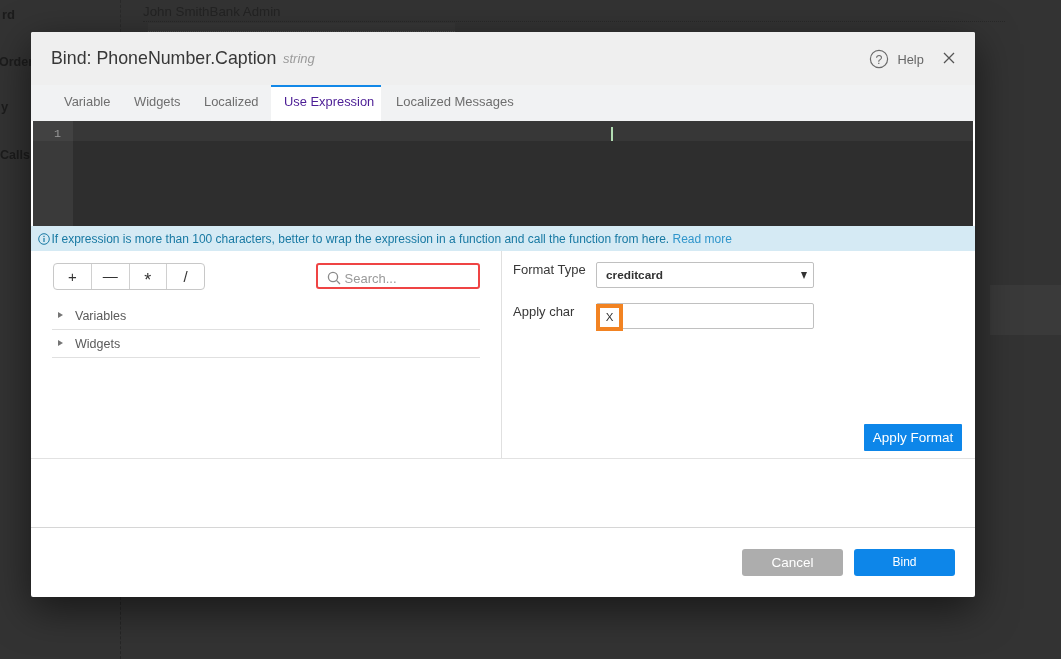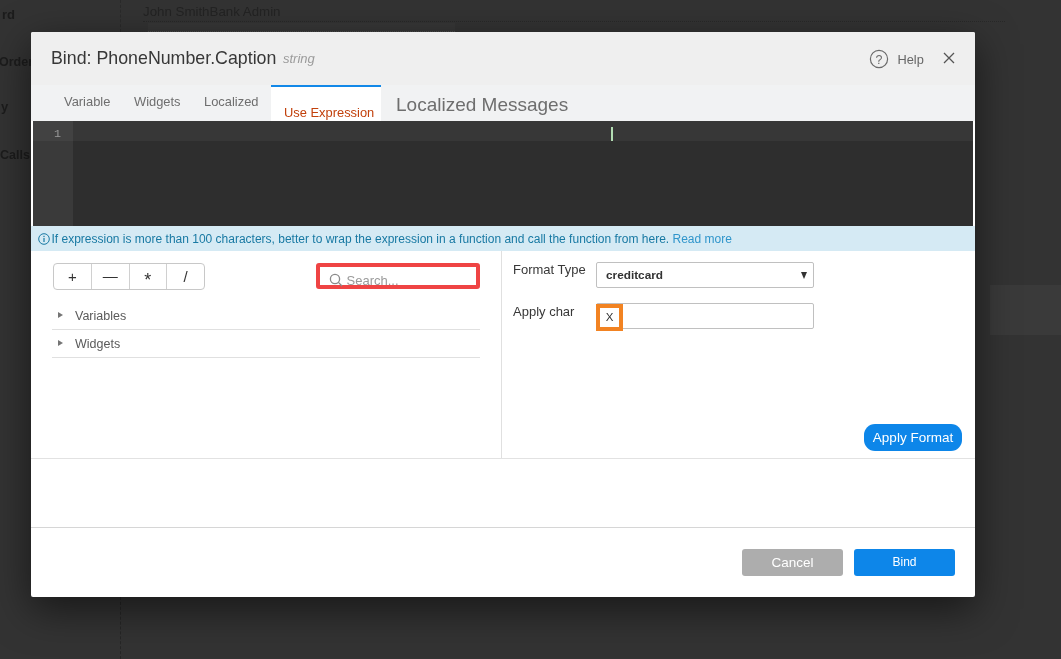--- a/index.html
+++ b/index.html
@@ -35,22 +35,22 @@
     <svg class="abs" style="left:911.5px; top:20px;" width="12" height="12" viewBox="0 0 12 12">
       <path d="M1 1 L11 11 M11 1 L1 11" stroke="#555" stroke-width="1.3"></path>
     </svg>
   </div>
 
   <div class="abs" style="left:0; top:53px; width:944px; height:36px; background:#f1f2f3;">
     <span class="abs" style="left:33px; top:9px; font-size:12.9px; color:#6e6e6e;">Variable</span>
     <span class="abs" style="left:103px; top:9px; font-size:12.9px; color:#6e6e6e;">Widgets</span>
     <span class="abs" style="left:173px; top:9px; font-size:12.9px; color:#6e6e6e;">Localized</span>
     <div class="abs" style="left:240px; top:-0.5px; width:110px; height:36.5px; background:#ffffff; border-top:2.5px solid #1288e8;"></div>
-    <span class="abs" style="left:253px; top:20px; font-size:12.9px; color:#c2410c;">Use Expression</span>
-    <span class="abs" style="left:365px; top:9px; font-size:19px; color:#6e6e6e;">Localized Messages</span>
+    <span class="abs" style="left:253px; top:9px; font-size:12.9px; color:#4c1d95;">Use Expression</span>
+    <span class="abs" style="left:365px; top:9px; font-size:13px; color:#6e6e6e;">Localized Messages</span>
   </div>
 
   <div class="abs" style="left:2px; top:89px; width:940px; height:105px; background:#2e2e2e;">
     <div class="abs" style="left:0; top:0; width:40px; height:105px; background:#3a3a3a;"></div>
     <div class="abs" style="left:0; top:0; width:940px; height:19.5px; background:rgba(255,255,255,0.045);"></div>
     <div class="abs" style="left:21px; top:6.5px; font-family:'Liberation Mono',monospace; font-size:11.7px; color:#9a9a9a; line-height:13px;">1</div>
     <div class="abs" style="left:577.5px; top:6px; width:2px; height:13.5px; background:#b2dcb2;"></div>
   </div>
 
   <div class="abs" style="left:0; top:194px; width:944px; height:25px; background:#d5eaf4;">
@@ -61,21 +61,21 @@
     </svg>
     <span class="abs" style="left:20.5px; top:5.5px; font-size:12px; color:#1879a3;">If expression is more than 100 characters, better to wrap the expression in a function and call the function from here. <span style="color:#2f95cb;">Read more</span></span>
   </div>
 
   <div class="abs" style="left:22px; top:231px; width:152px; height:27px; border:1px solid #c8c8c8; border-radius:4px; display:flex;">
     <div style="flex:1; border-right:1px solid #d0d0d0; text-align:center; font-size:15px; color:#333; line-height:25px;">+</div>
     <div style="flex:1; border-right:1px solid #d0d0d0; text-align:center; font-size:15px; color:#333; line-height:23px;">—</div>
     <div style="flex:1; border-right:1px solid #d0d0d0; text-align:center; font-size:18px; color:#333; line-height:33px;">*</div>
     <div style="flex:1; text-align:center; font-size:15px; color:#333; line-height:25px;">/</div>
   </div>
-  <div class="abs" style="left:284.5px; top:231px; width:164px; height:26px; border:4px solid #ef4444; border-radius:3px;">
+  <div class="abs" style="left:284.5px; top:231px; width:164px; height:26px; border:2px solid #ef4444; border-radius:3px;">
     <svg class="abs" style="left:9px; top:5.5px;" width="14" height="14" viewBox="0 0 14 14">
       <circle cx="6" cy="6" r="4.6" fill="none" stroke="#8a8a8a" stroke-width="1.3"></circle>
       <path d="M9.4 9.4 L13 13" stroke="#8a8a8a" stroke-width="1.3"></path>
     </svg>
     <span class="abs" style="left:27px; top:5.5px; font-size:13px; color:#9a9a9a;">Search...</span>
   </div>
 
   <div class="abs" style="left:26.9px; top:280px; width:0; height:0; border-left:5.5px solid #757575; border-top:3.5px solid transparent; border-bottom:3.5px solid transparent;"></div>
   <span class="abs" style="left:44px; top:276.5px; font-size:12.5px; color:#5a5a5a;">Variables</span>
   <div class="abs" style="left:21px; top:296.5px; width:428px; border-top:1px solid #e0e0e0;"></div>
@@ -86,21 +86,21 @@
   <div class="abs" style="left:469.5px; top:219px; width:0; height:207px; border-left:1px solid #e0e0e0;"></div>
 
   <span class="abs" style="left:482px; top:229.5px; font-size:13px; color:#383838;">Format Type</span>
   <div class="abs" style="left:565px; top:229.5px; width:218px; height:26px; border:1px solid #c0c0c0; border-radius:2px; background:#fff;font-weight:bold;">
     <span class="abs" style="left:9px; top:5px; font-size:11.8px; color:#333;">creditcard</span>
     <div class="abs" style="right:6px; top:9px; width:0; height:0; border-top:7px solid #333; border-left:3.8px solid transparent; border-right:3.8px solid transparent;"></div>
   </div>
   <span class="abs" style="left:482px; top:272px; font-size:13px; color:#383838;">Apply char</span>
   <div class="abs" style="left:565px; top:271px; width:218px; height:26px; border:1px solid #c0c0c0; border-radius:2px; background:#fff;"></div>
   <div class="abs" style="left:565px; top:271.5px; width:27px; height:27px; border:4.5px solid #f28322; background:#fff; text-align:center; font-size:11.5px; color:#333; line-height:18px;">X</div>
-  <div class="abs" style="left:833px; top:392px; width:98px; height:27px; background:#0d86e9; border-radius:11px; color:#fff; font-size:13.5px; text-align:center; line-height:27px;">Apply Format</div>
+  <div class="abs" style="left:833px; top:392px; width:98px; height:27px; background:#0d86e9; border-radius:1px; color:#fff; font-size:13.5px; text-align:center; line-height:27px;">Apply Format</div>
 
   <div class="abs" style="left:0; top:426px; width:944px; border-top:1px solid #e2e2e2;"></div>
   <div class="abs" style="left:0; top:495px; width:944px; border-top:1.5px solid #d6d6d6;"></div>
 
   <div class="abs" style="left:711px; top:517px; width:101px; height:27px; background:#adadad; border-radius:3px; color:#fff; font-size:13.5px; text-align:center; line-height:27px;">Cancel</div>
   <div class="abs" style="left:823px; top:517px; width:101px; height:27px; background:#0d86e9; border-radius:3px; color:#fff; font-size:12px; text-align:center; line-height:27px;">Bind</div>
 
 </div>
 
 </body></html>

